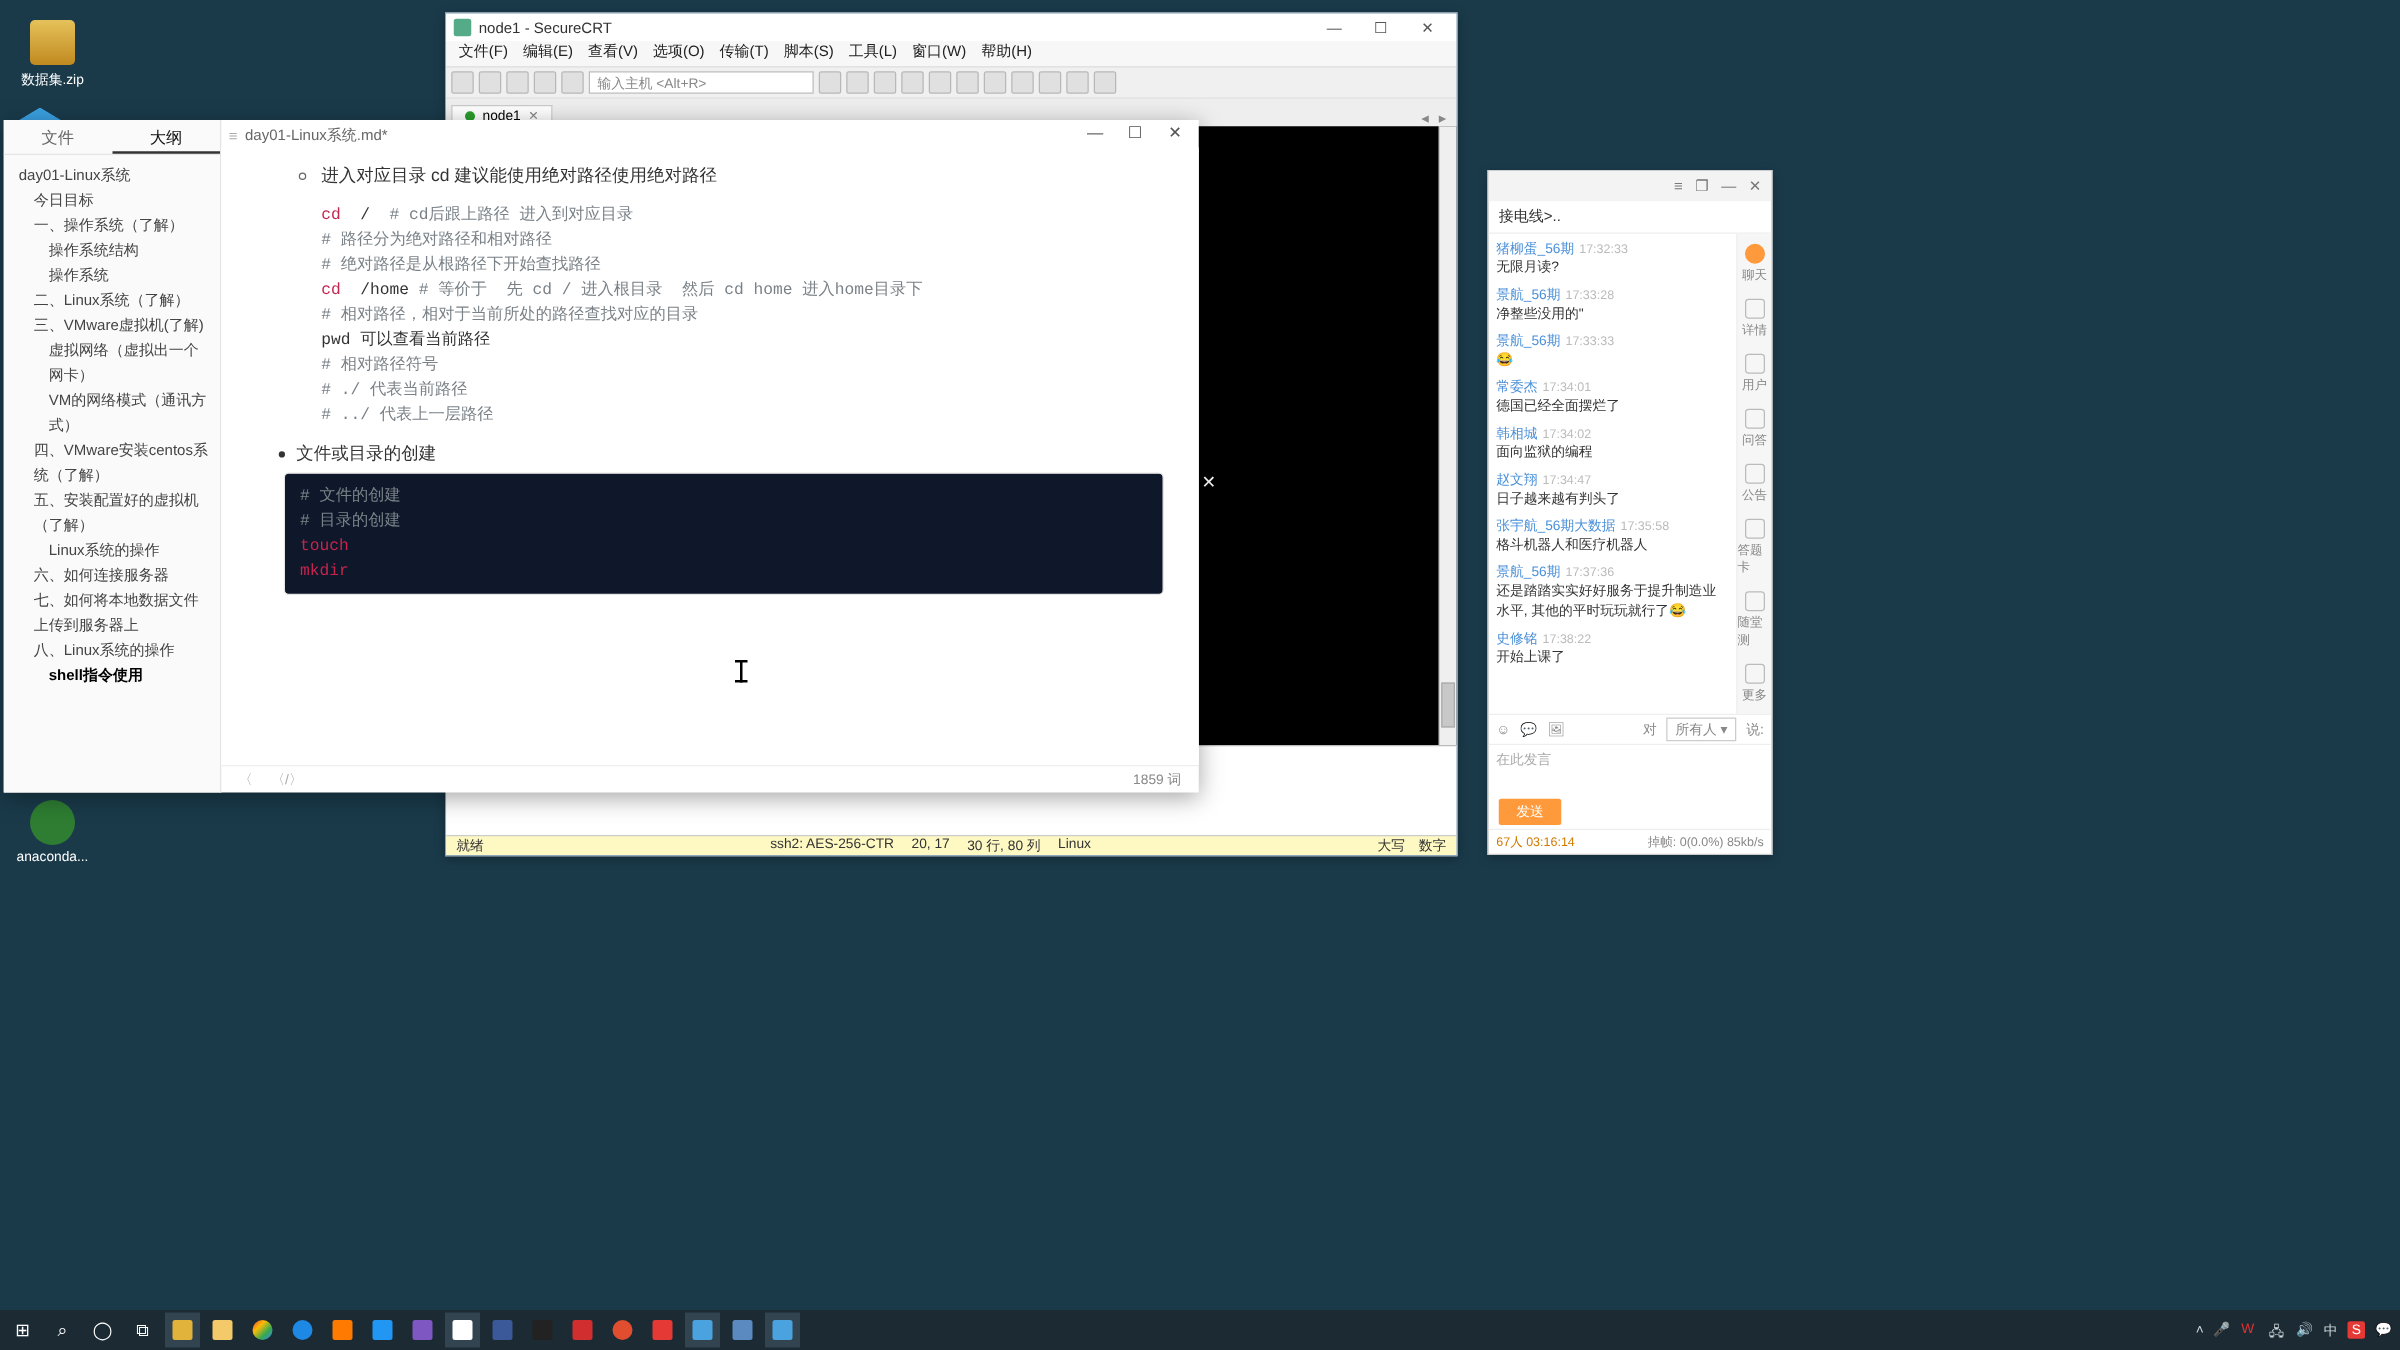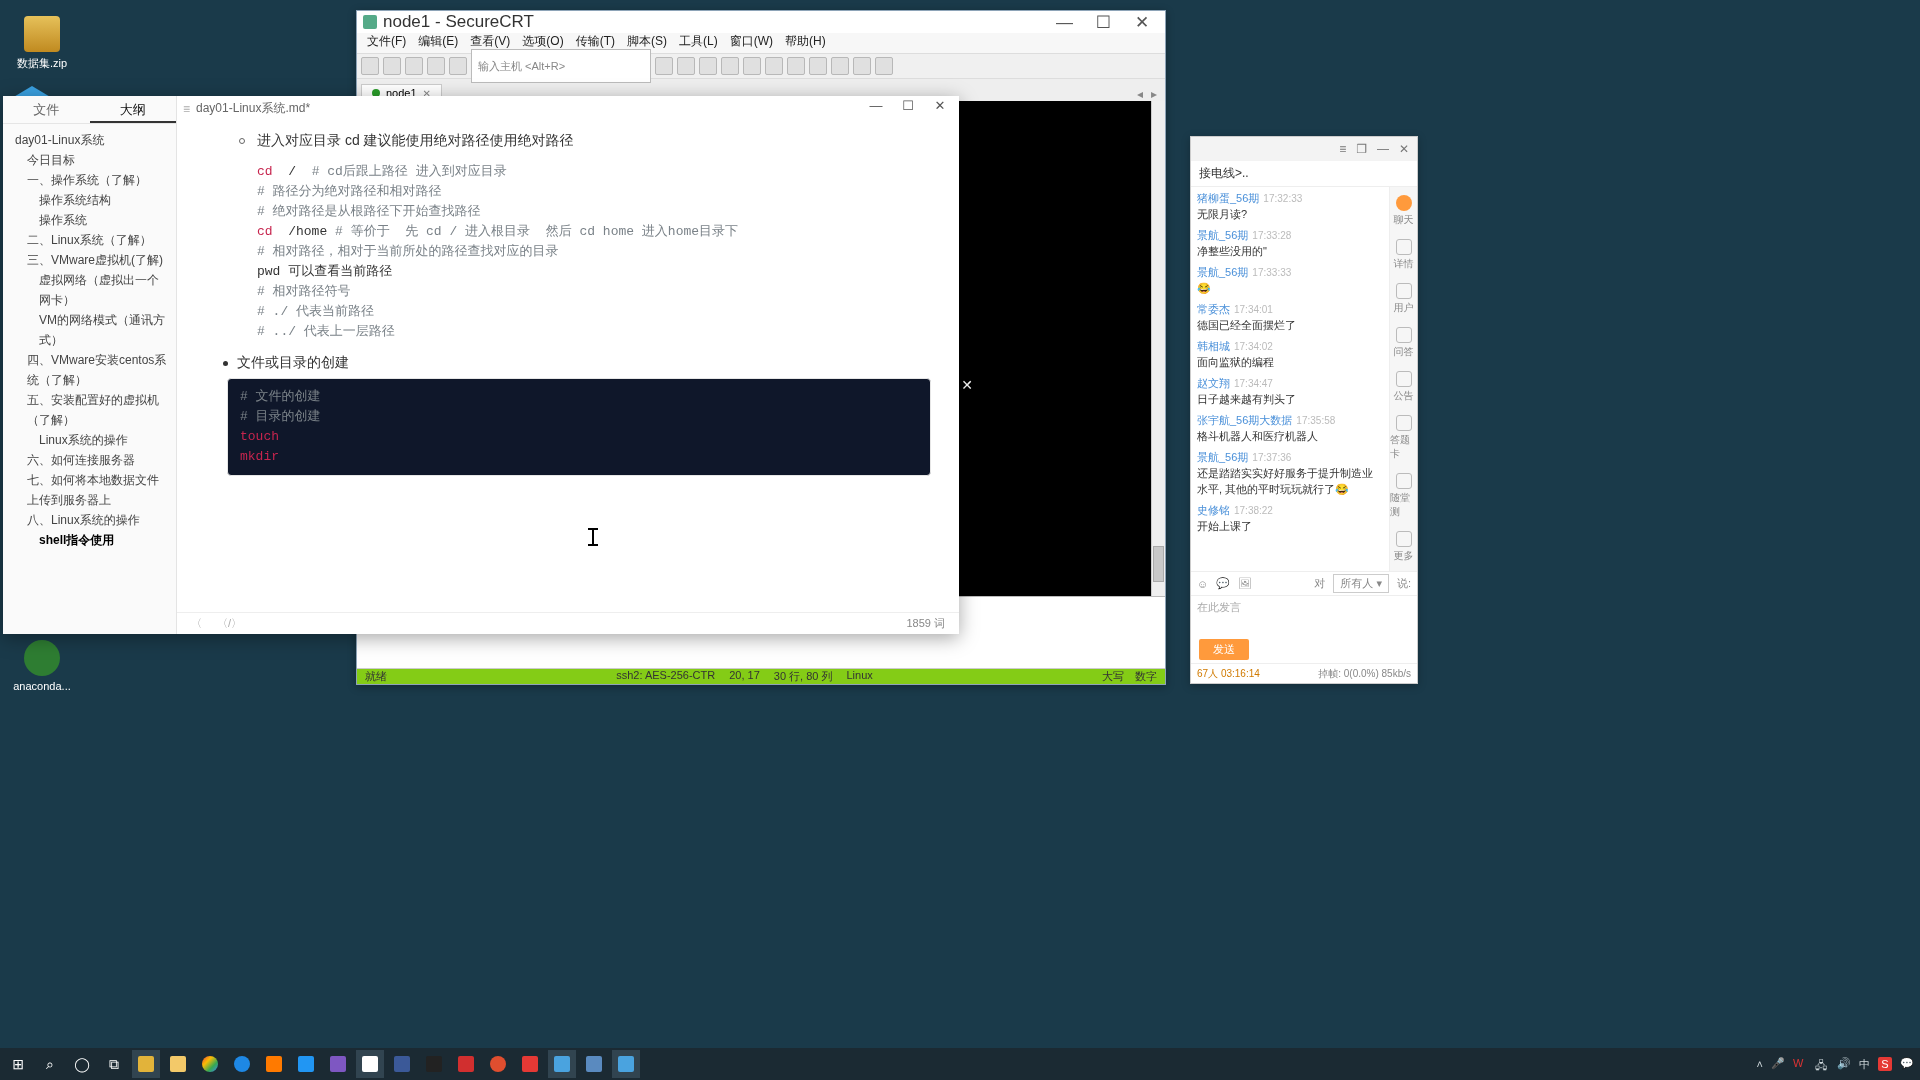--- a/index.html
+++ b/index.html
@@ -4,37 +4,37 @@
 <style>
 html,body{margin:0;padding:0;width:1920px;height:1080px;background:#1a3a4a;font-family:"Microsoft YaHei","Segoe UI",sans-serif;font-size:12px;overflow:hidden}
 *{box-sizing:border-box}
 
 
 .desktop-icon{position:absolute;width:76px;text-align:center;color:#fff;font-size:11px}
 .desktop-icon .ico{width:36px;height:36px;margin:0 auto 4px}
 
 
 .crt{position:absolute;left:356px;top:10px;width:810px;height:675px;background:#fff;border:1px solid #8ea4b8;box-shadow:0 2px 8px rgba(0,0,0,.3)}
-.crt-title{height:22px;background:#fff;display:flex;align-items:center;padding:0 6px;font-size:17px;color:#333;justify-content:space-between}
+.crt-title{height:22px;background:#fff;display:flex;align-items:center;padding:0 6px;font-size:12px;color:#333;justify-content:space-between}
 .crt-title .l{display:flex;align-items:center;gap:6px}
 .crt-title .ctrls span{display:inline-block;width:34px;text-align:center;color:#555}
 .crt-menu{height:20px;background:#f7f7f7;padding:0 6px;display:flex;gap:4px;font-size:12px;color:#222}
 .crt-menu span{padding:0 4px}
 .crt-tool{height:26px;background:#f0f0f0;border-top:1px solid #ddd;border-bottom:1px solid #ddd;display:flex;align-items:center;gap:4px;padding:0 4px}
 .crt-tool .tb{width:18px;height:18px;background:#e0e0e0;border:1px solid #b8b8b8;border-radius:2px}
-.crt-tool .host{flex:0 0 180px;height:34px;border:1px solid #bbb;background:#fff;font-size:11px;color:#888;padding:0 6px;display:flex;align-items:center}
+.crt-tool .host{flex:0 0 180px;height:18px;border:1px solid #bbb;background:#fff;font-size:11px;color:#888;padding:0 6px;display:flex;align-items:center}
 .crt-tabs{height:22px;background:#eee;display:flex;align-items:flex-end;padding:0 4px}
 .crt-tab{background:#fff;border:1px solid #ccc;border-bottom:none;padding:2px 10px;font-size:11px;display:flex;align-items:center;gap:6px}
 .crt-tab .dot{width:8px;height:8px;background:#2a9d2a;border-radius:50%}
 .crt-tab .x{color:#888;font-size:10px}
 .crt-term{position:absolute;left:0;right:0;top:90px;bottom:88px;background:#000}
 .crt-term .close-x{position:absolute;right:192px;top:276px;color:#fff;font-size:14px}
 .crt-scroll{position:absolute;right:0;top:90px;bottom:88px;width:14px;background:#efefef;border-left:1px solid #ccc}
 .crt-input{position:absolute;left:0;right:0;bottom:16px;height:72px;background:#fff;border-top:1px solid #bbb}
-.crt-status{position:absolute;left:0;right:0;bottom:0;height:16px;background:#84cc16;border-top:1px solid #ccc;font-size:11px;color:#333;display:flex;align-items:center;padding:0 8px;justify-content:space-between}
+.crt-status{position:absolute;left:0;right:0;bottom:0;height:16px;background:#fef9c3;border-top:1px solid #ccc;font-size:11px;color:#333;display:flex;align-items:center;padding:0 8px;justify-content:space-between}
 .crt-status .mid{display:flex;gap:14px}
 
 
 .typ{position:absolute;left:3px;top:96px;width:956px;height:538px;background:#fff;box-shadow:0 4px 18px rgba(0,0,0,.35)}
 .typ-title{position:absolute;right:6px;top:2px;display:flex;gap:6px}
 .typ-title span{width:26px;text-align:center;color:#555;font-size:13px}
 .typ-hdrfile{position:absolute;left:180px;top:4px;font-size:12px;color:#666;display:flex;align-items:center;gap:6px}
 .typ-side{position:absolute;left:0;top:0;width:174px;bottom:0;background:#fafafa;border-right:1px solid #e4e4e4}
 .typ-side-tabs{display:flex;height:28px;border-bottom:1px solid #e5e5e5}
 .typ-side-tabs div{flex:1;text-align:center;line-height:28px;font-size:13px;color:#666}

